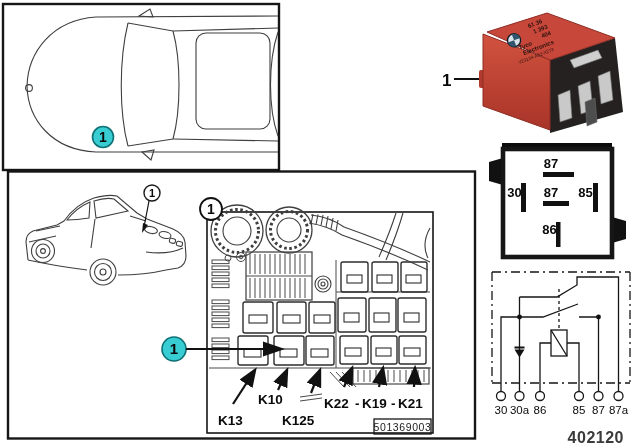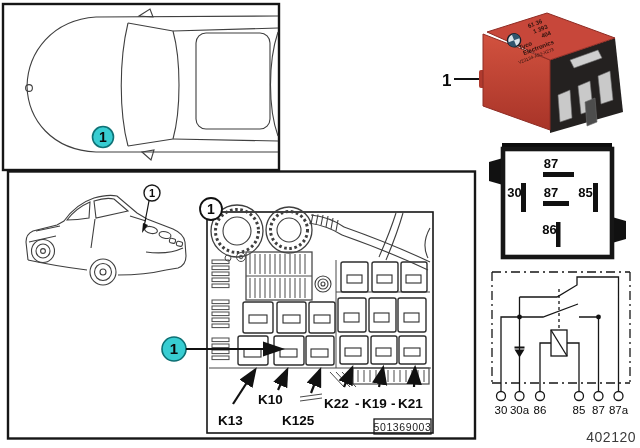--- a/index.html
+++ b/index.html
@@ -9,22 +9,22 @@
   .line{stroke:#3f3f3f;stroke-width:1.1;fill:none;}
   .thin{stroke:#4a4a4a;stroke-width:1;fill:none;}
   .box{stroke:#161616;fill:none;}
   .blk{fill:#111;}
   text{font-family:"Liberation Sans",sans-serif;fill:#0a0a0a;}
   .callout-txt{font-weight:700;}
   .klabel{font-weight:700;font-size:13.5px;}
   .pinnum{font-weight:700;font-size:13px;}
   .term{font-size:11.5px;}
   .idnum{font-size:10.5px;letter-spacing:.6px;fill:#222;}
-  .docnum{position:absolute;left:540px;top:429px;width:96px;text-align:right;
-          font-size:14px;color:#3a3a3a;letter-spacing:.5px;}
+  .docnum{position:absolute;left:528px;top:429px;width:96px;text-align:right;
+          font-size:16px;color:#3a3a3a;letter-spacing:.5px;font-weight:bold;}
   .sch{stroke:#161616;stroke-width:1.3;fill:none;}
   .relay-stamp{fill:#2e130e;}
 </style>
 </head>
 <body>
 
 <div class="stage">
 
   <svg style="left:0;top:0" width="290" height="178" viewBox="0 0 290 178">
     <rect class="box" x="3" y="4" width="276" height="166" stroke-width="2.4"></rect>

